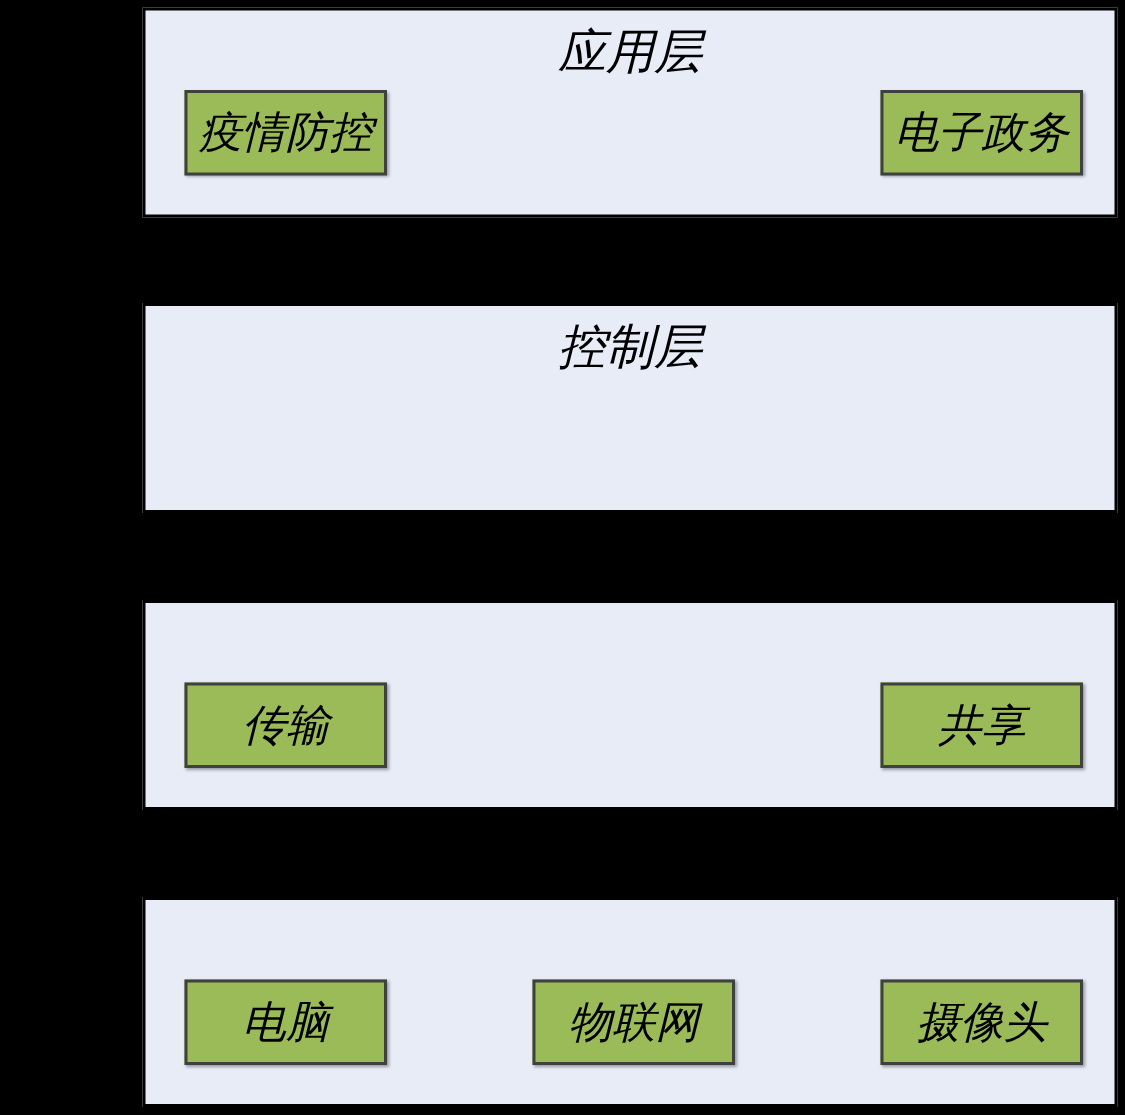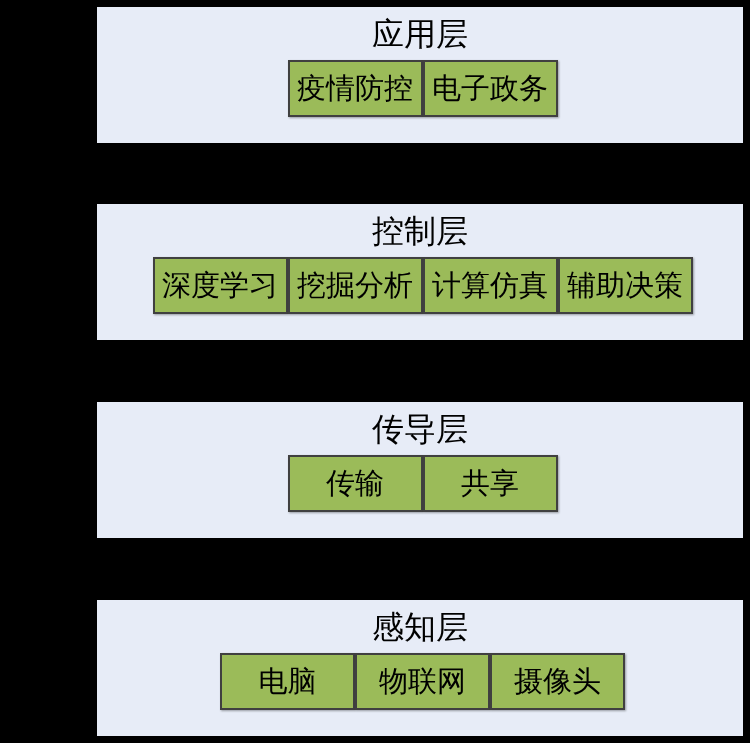--- a/index.html
+++ b/index.html
@@ -15,40 +15,41 @@
     overflow: hidden;
   }
   .panel {
     position: absolute;
     left: 95px;
     width: 650px;
     height: 140px;
     background: var(--panel-fill, #E7ECF7);
     border: 2px solid #000000;
     box-sizing: border-box;
+    font-style: italic;
   }
   .panel-title {
     position: absolute;
     top: 8px;
     left: 0;
     width: 100%;
     text-align: center;
     font-size: 32px;
     line-height: 38px;
     color: var(--text, #000000);
     white-space: nowrap;
   }
   .box-row {
     position: absolute;
     left: 26px;
     top: 53px;
     width: 599px;
     height: 57px;
     display: flex;
-    justify-content: center;
+    justify-content: space-between;
     align-items: stretch;
   }
   .box {
     width: 135px;
     height: 57px;
     background: var(--box-fill, #9BBB59);
     border: 2px solid var(--box-border, #404040);
     box-sizing: border-box;
     display: flex;
     align-items: center;
@@ -69,36 +70,28 @@
 <div class="panel" id="panel-application">
   <div class="panel-title">应用层</div>
   <div class="box-row">
     <div class="box">疫情防控</div>
     <div class="box">电子政务</div>
   </div>
 </div>
 
 <div class="panel" id="panel-control">
   <div class="panel-title">控制层</div>
-  <div class="box-row">
-    <div class="box">深度学习</div>
-    <div class="box">挖掘分析</div>
-    <div class="box">计算仿真</div>
-    <div class="box">辅助决策</div>
-  </div>
 </div>
 
 <div class="panel" id="panel-transmission">
-  <div class="panel-title">传导层</div>
   <div class="box-row">
     <div class="box">传输</div>
     <div class="box">共享</div>
   </div>
 </div>
 
 <div class="panel" id="panel-perception">
-  <div class="panel-title">感知层</div>
   <div class="box-row">
     <div class="box">电脑</div>
     <div class="box">物联网</div>
     <div class="box">摄像头</div>
   </div>
 </div>
 
 </body></html>

